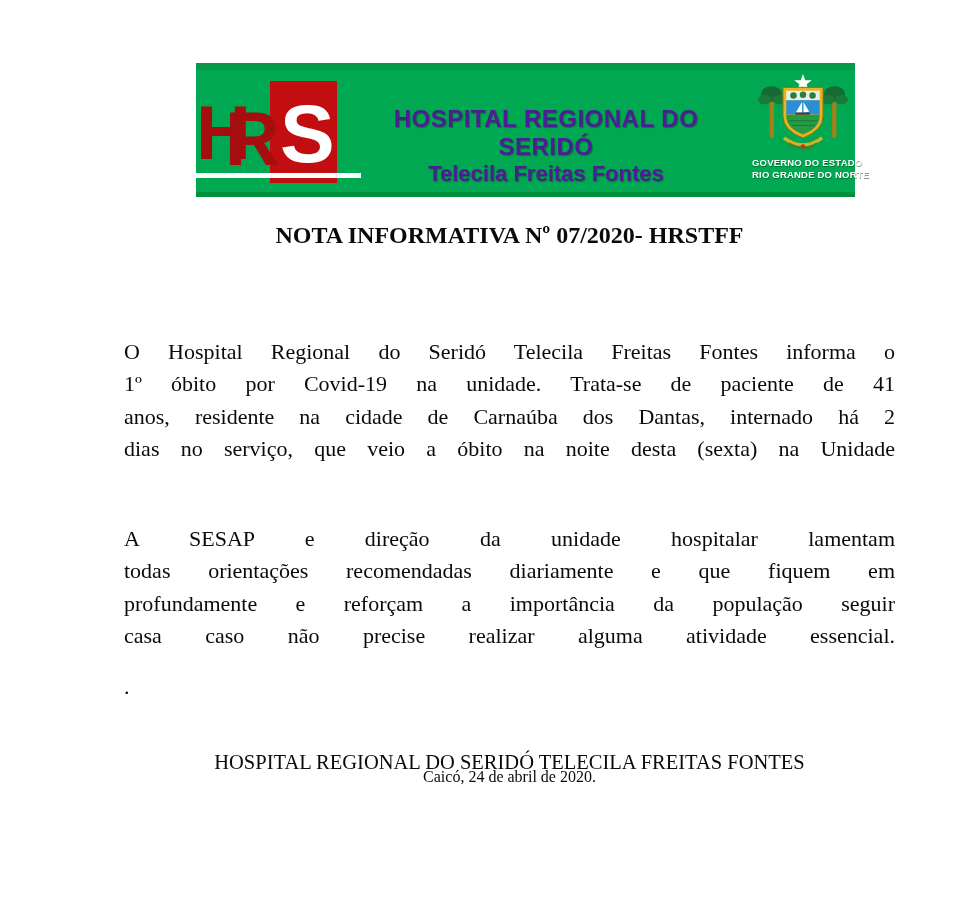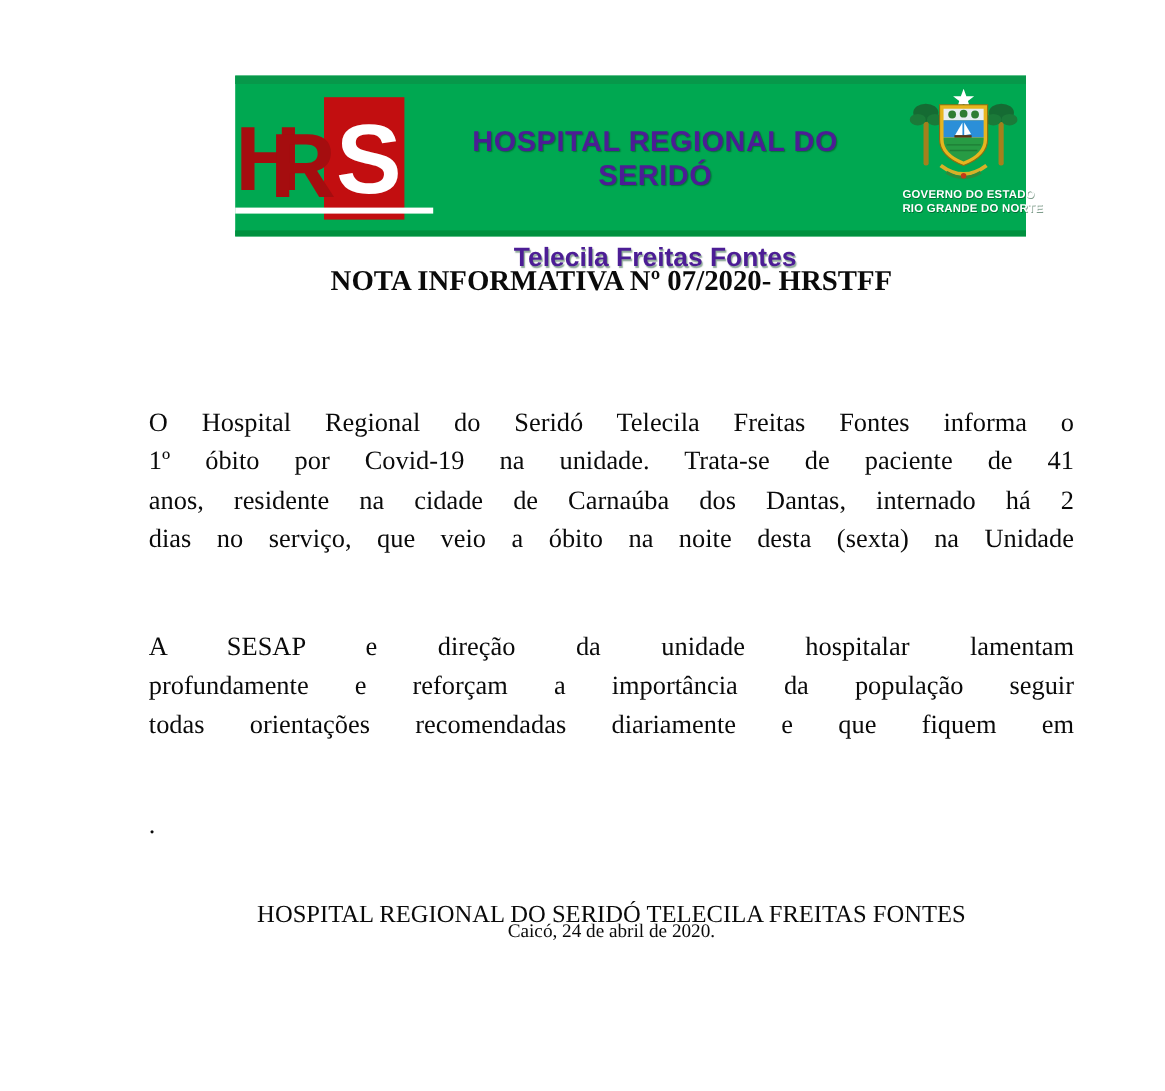--- a/index.html
+++ b/index.html
@@ -24,21 +24,21 @@
   .logo-s { position:absolute; left:84px; top:30px; font-weight:bold; font-size:82px;
             line-height:82px; color:#ffffff; }
   .logo-line { position:absolute; left:0; top:110px; width:165px; height:5px;
                background:#ffffff; }
 
   .banner-titles { position:absolute; left:150px; top:42px; width:400px;
                    text-align:center; color:#4c1d95; }
   .banner-name { font-weight:bold; font-size:24px; line-height:28px; letter-spacing:0.5px;
                  text-shadow:1px 1px 1px rgba(0,60,25,.45); }
   .banner-sub  { font-weight:bold; font-size:22px; line-height:25px;
-                 text-shadow:1px 1px 1px rgba(0,60,25,.45);margin-top:41px; }
+                 text-shadow:1px 1px 1px rgba(0,60,25,.45); }
 
   .crest { position:absolute; left:556px; top:10px; width:102px; text-align:center; }
   .crest svg { display:block; margin:0 auto; }
   .crest-text { color:#ffffff; font-weight:bold; font-size:9.5px; line-height:11.5px;
                 letter-spacing:0.2px; white-space:nowrap;
                 text-shadow:0.5px 0.5px 0.5px rgba(0,60,25,.5); }
 
   
   .doc-title { position:absolute; left:124px; top:222px; width:771px;
                text-align:center; font-weight:bold; font-size:24px; }
@@ -119,21 +119,22 @@
 
 <div class="para para-1">
   <div class="jline">O Hospital Regional do Seridó Telecila Freitas Fontes informa o</div>
   <div class="jline">1º óbito por Covid-19 na unidade. Trata-se de paciente de 41</div>
   <div class="jline">anos, residente na cidade de Carnaúba dos Dantas, internado há 2</div>
   <div class="jline">dias no serviço, que veio a óbito na noite desta (sexta) na Unidade</div>
 </div>
 
 <div class="para para-2">
   <div class="jline">A SESAP e direção da unidade hospitalar lamentam</div>
+  <div class="jline">todas orientações recomendadas diariamente e que fiquem em</div>
   <div class="jline">profundamente e reforçam a importância da população seguir</div>
-  <div class="jline">todas orientações recomendadas diariamente e que fiquem em</div>
+  <div class="jline jline-last">casa caso não precise realizar alguma atividade essencial.</div>
 </div>
 
 <div class="stray-period">.</div>
 
 <div class="footer-org">HOSPITAL REGIONAL DO SERIDÓ TELECILA FREITAS FONTES</div>
 
 <div class="footer-date">Caicó, 24 de abril de 2020.</div>
 
 </body></html>

